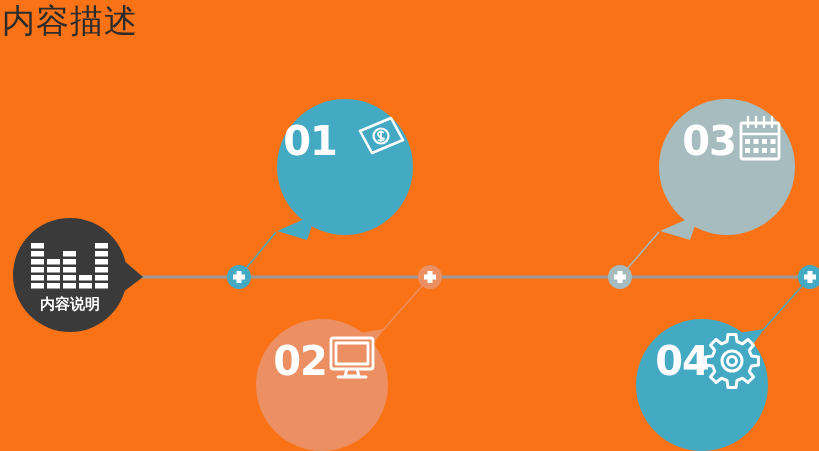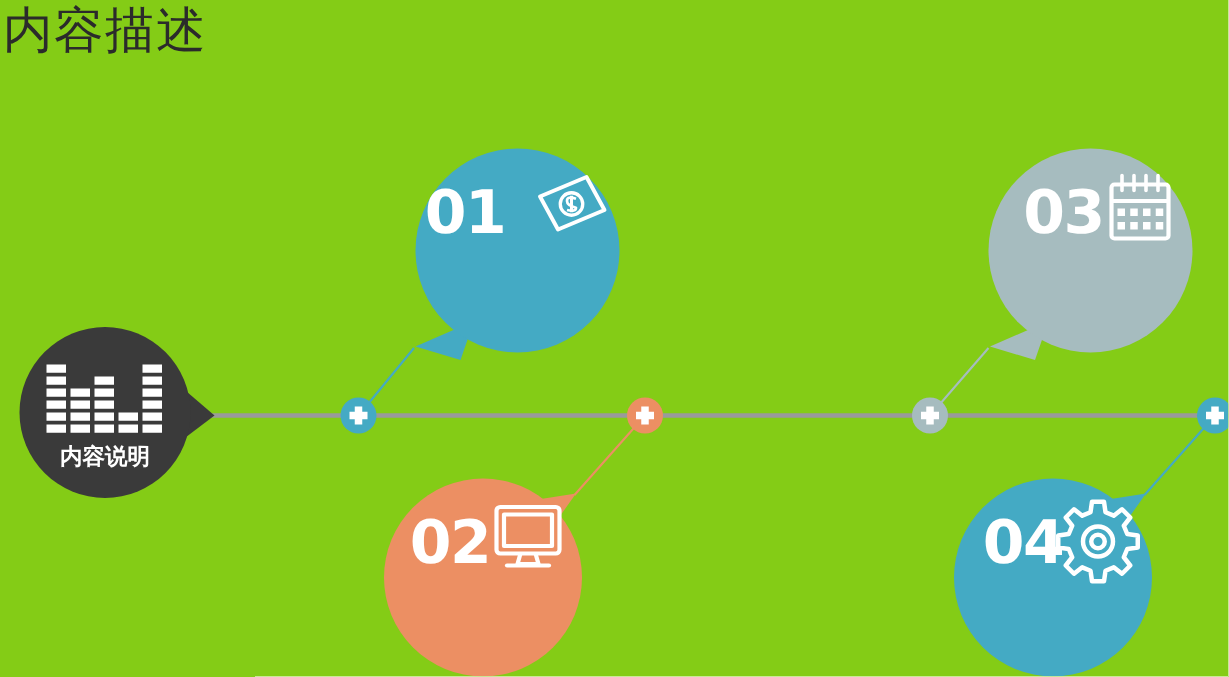--- a/index.html
+++ b/index.html
@@ -7,21 +7,21 @@
     padding: 0;
     background: #ffffff;
   }
   body {
     font-family: "Liberation Sans", sans-serif;
   }
   #canvas {
     position: relative;
     width: 819px;
     height: 451px;
-    background: #84cc16;
+    background: #f97316;
     overflow: hidden;
   }
   #page-title {
     position: absolute;
     left: 2px;
     top: -2px;
     font-family: "Liberation Serif", "DejaVu Serif", serif;
     font-size: 33px;
     letter-spacing: 1px;
     color: #2b2b2b;

